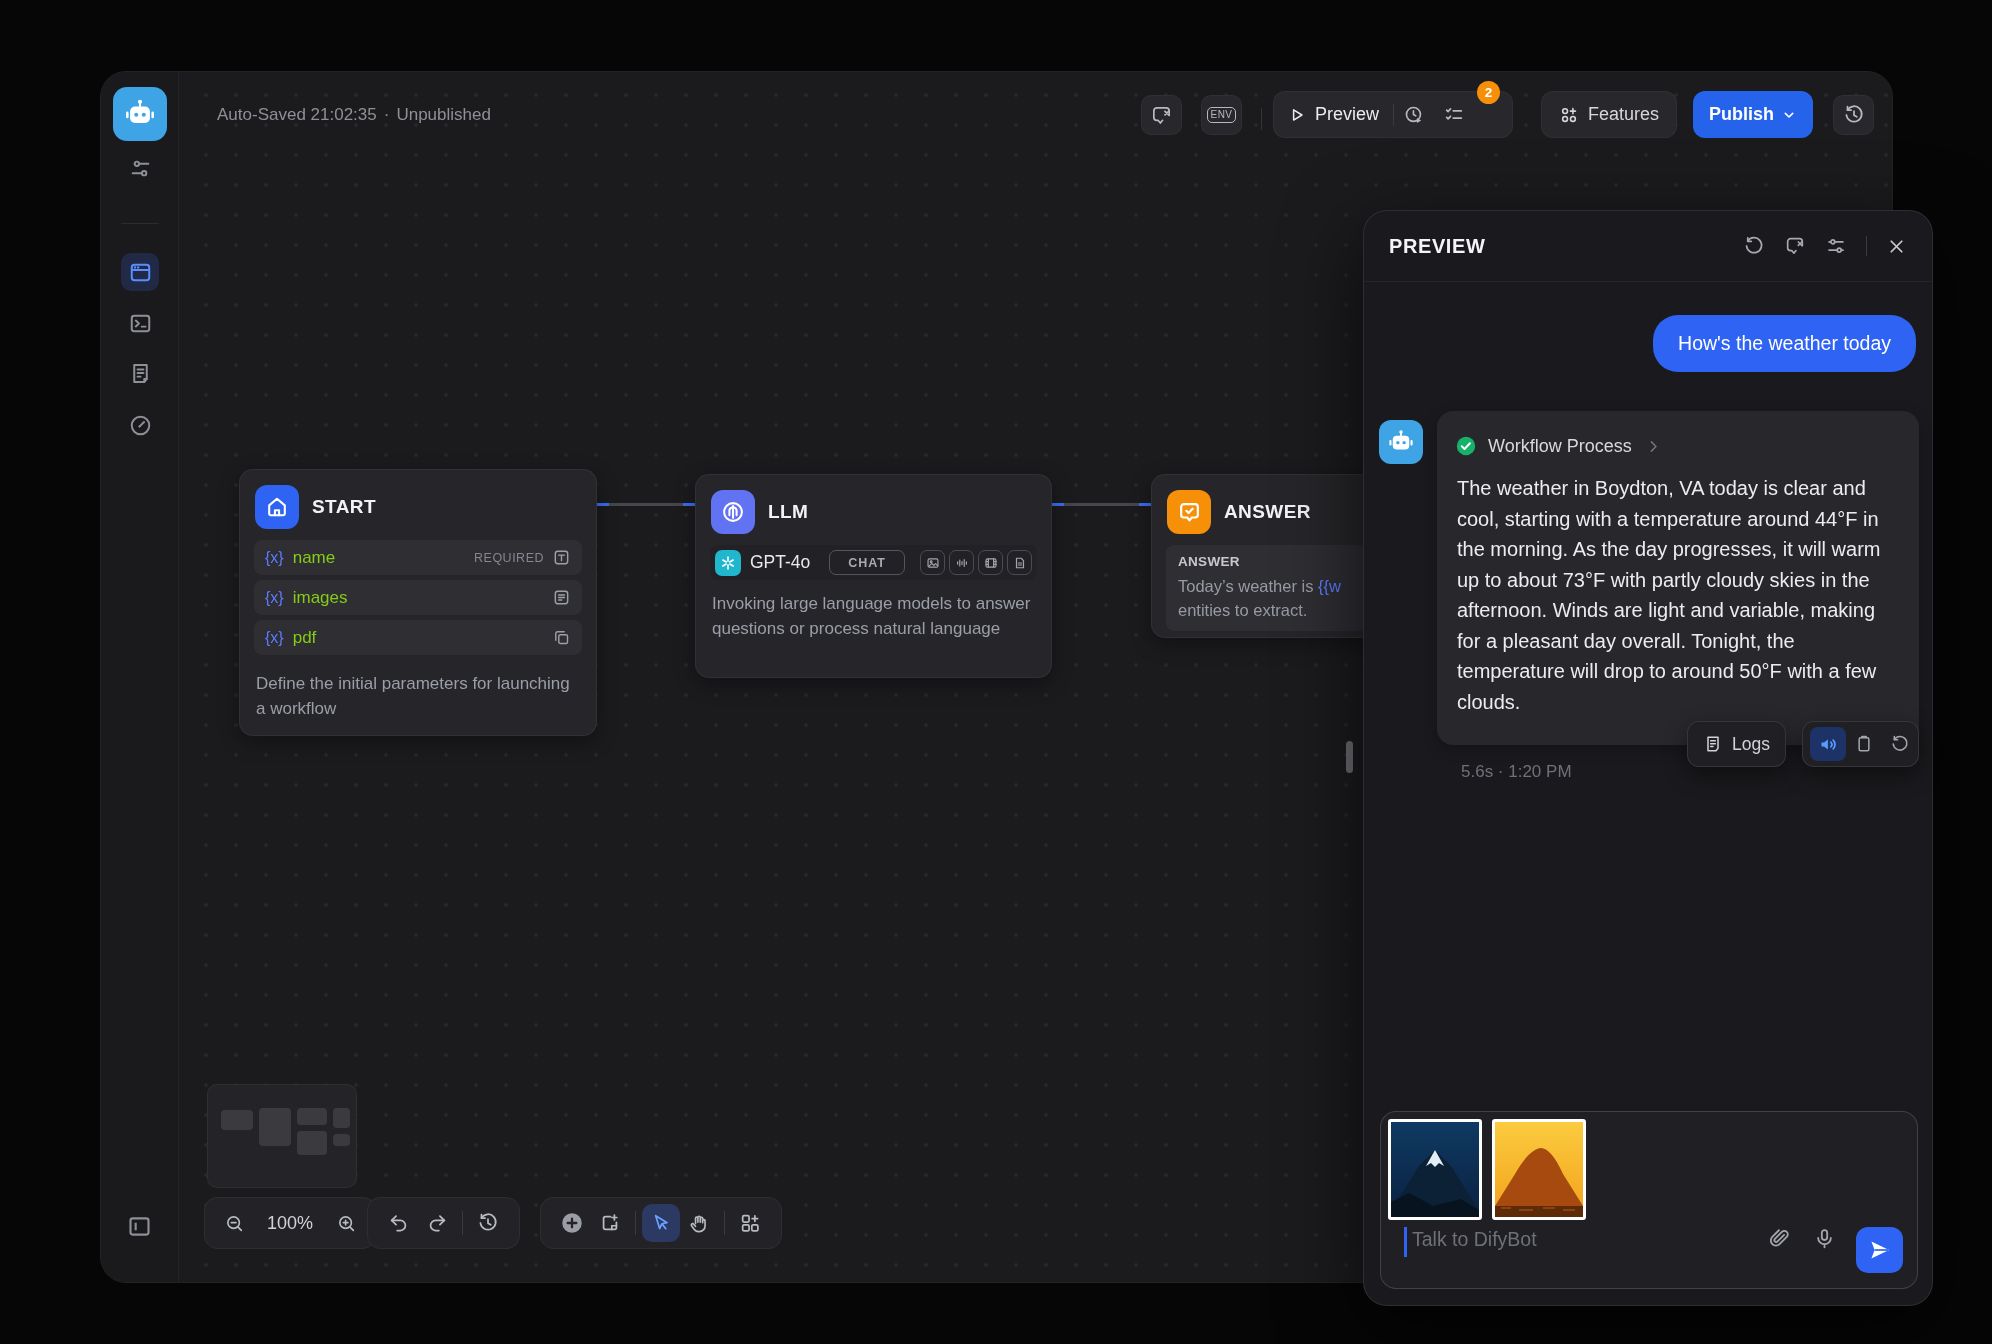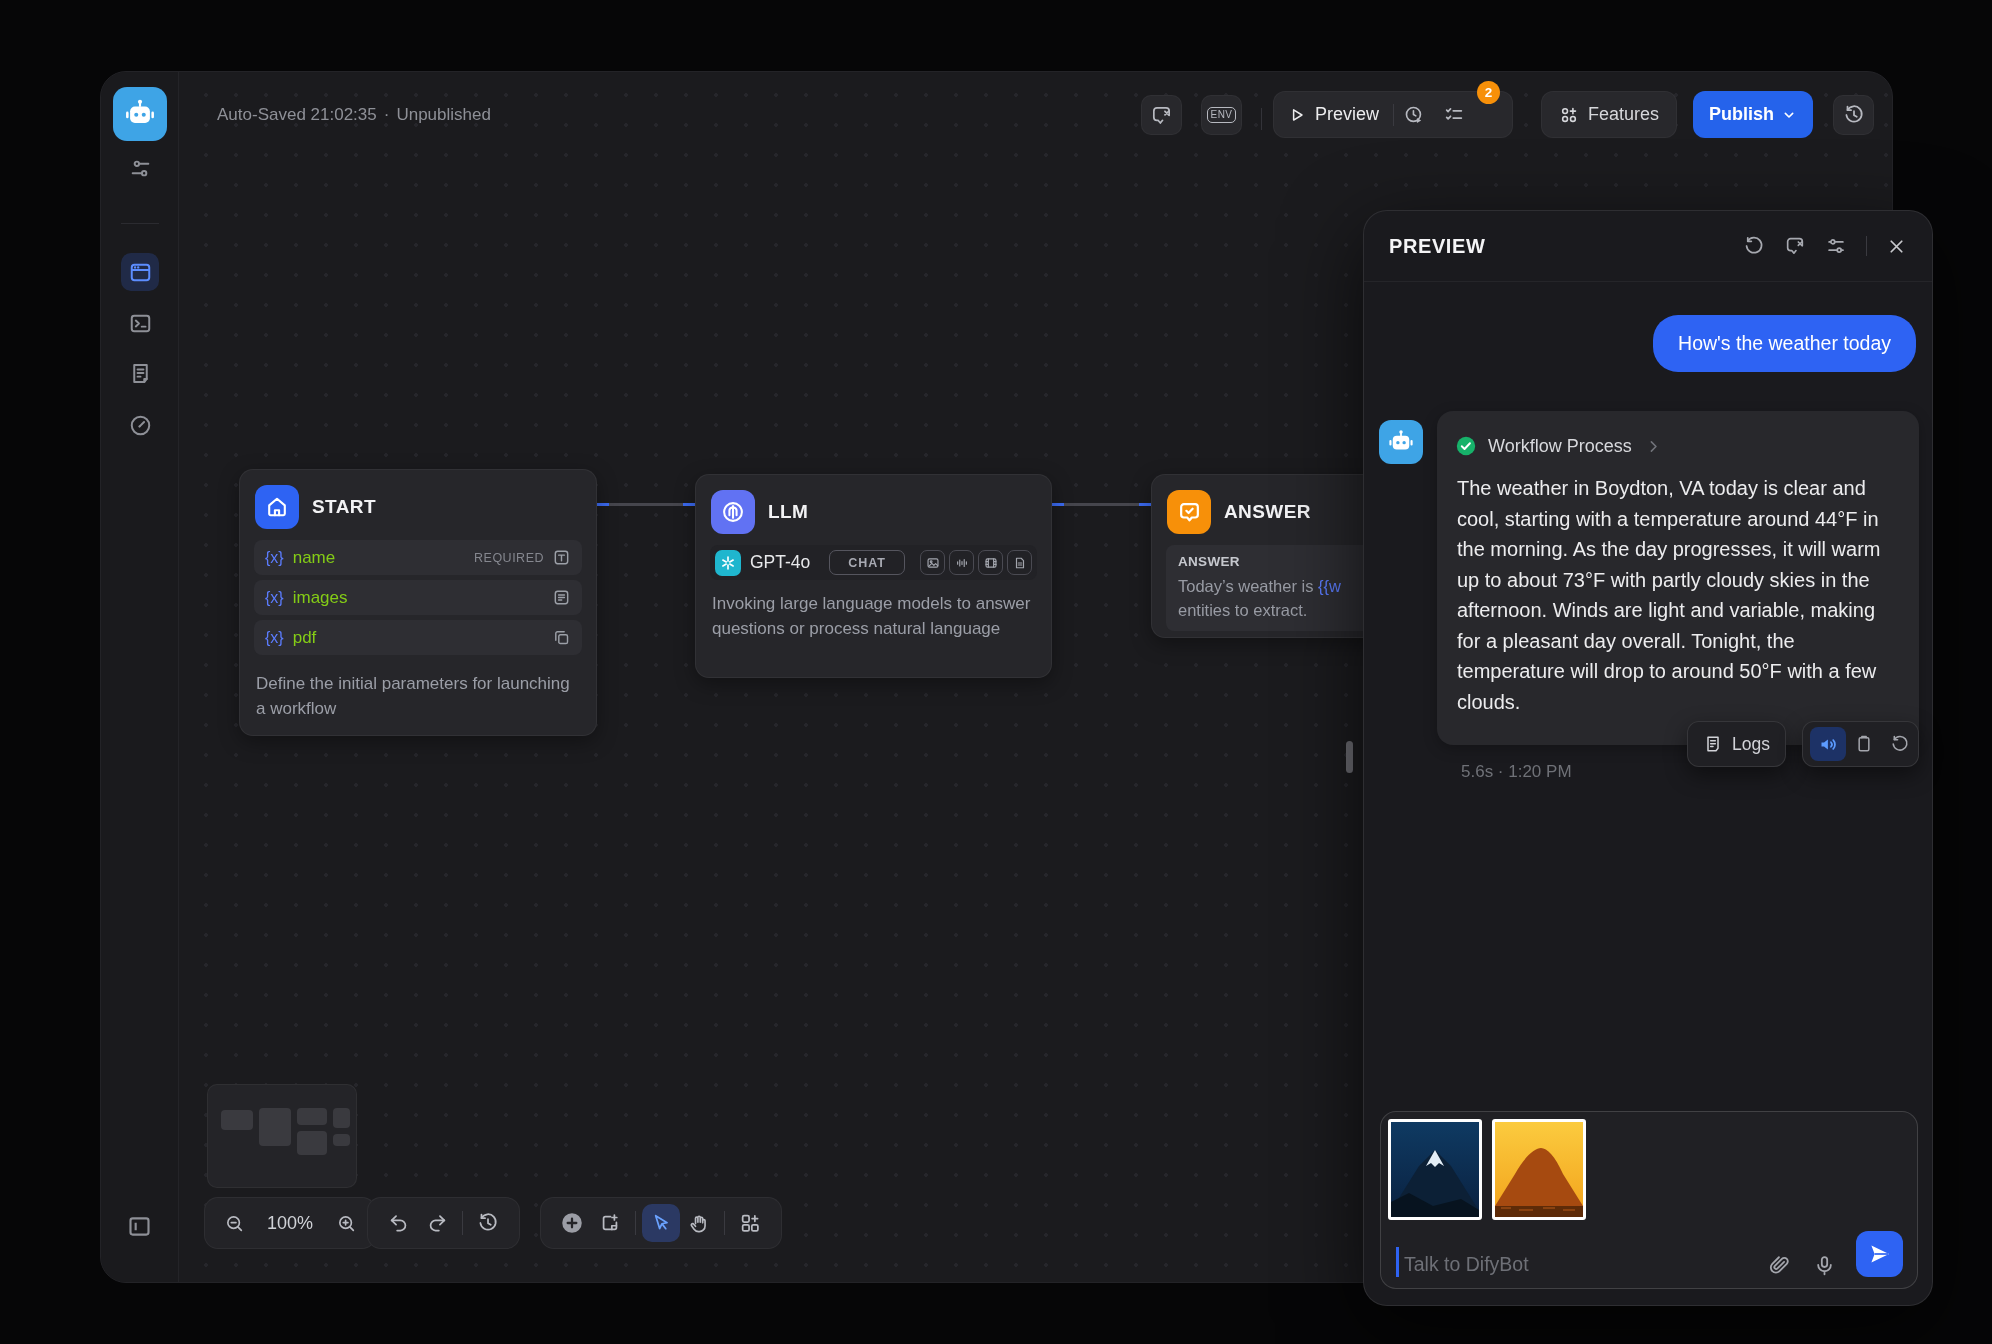--- a/index.html
+++ b/index.html
@@ -105,21 +105,21 @@
     border-radius:12px;box-shadow:0 8px 22px rgba(0,0,0,.45);height:46px}
   .logs-btn{display:flex;align-items:center;gap:9px;padding:0 15px;font-size:17.5px;color:#D2D3D8;cursor:pointer}
   .act-ic{width:36px;height:34px;display:flex;align-items:center;justify-content:center;color:#A4A6AD;cursor:pointer}
   .act-ic.speaker{background:#1D3266;border-radius:8px;color:#5C9BFF;margin-left:7px}
   .bmeta{position:absolute;left:24px;top:calc(100% + 17px);font-size:17px;color:#6F7177}
 
   .input-box{position:absolute;left:16px;top:900px;width:538px;height:178px;background:#202024;
     border:1.5px solid rgba(255,255,255,.15);border-radius:16px}
   .thumbs{display:flex;gap:10px;padding:7px}
   .thumb{width:94px;height:101px;border:3px solid #FFF;border-radius:3px;overflow:hidden;cursor:pointer;background:#000}
-  .irow{position:absolute;left:15px;right:14px;bottom:11px;display:flex;align-items:flex-end;height:50px}
+  .irow{position:absolute;left:23px;right:14px;bottom:11px;display:flex;align-items:flex-start;height:50px}
   .caret{width:3px;height:30px;background:#2E63F3;margin-right:3px;flex:none}
   .chat-input{flex:1;min-width:0;background:transparent;border:none;outline:none;font-size:19.5px;
     color:#E4E4E7;font-family:inherit}
   .chat-input::placeholder{color:#6E7077}
   .in-ic{color:#A4A6AD;display:flex;cursor:pointer}
   .send-btn{width:47px;height:46px;border-radius:12px;background:#2E63F3;display:flex;align-items:center;
     justify-content:center;margin-left:20px;cursor:pointer;flex:none}
   .in-ic + .in-ic{margin-left:22px}
 </style>
 </head>

